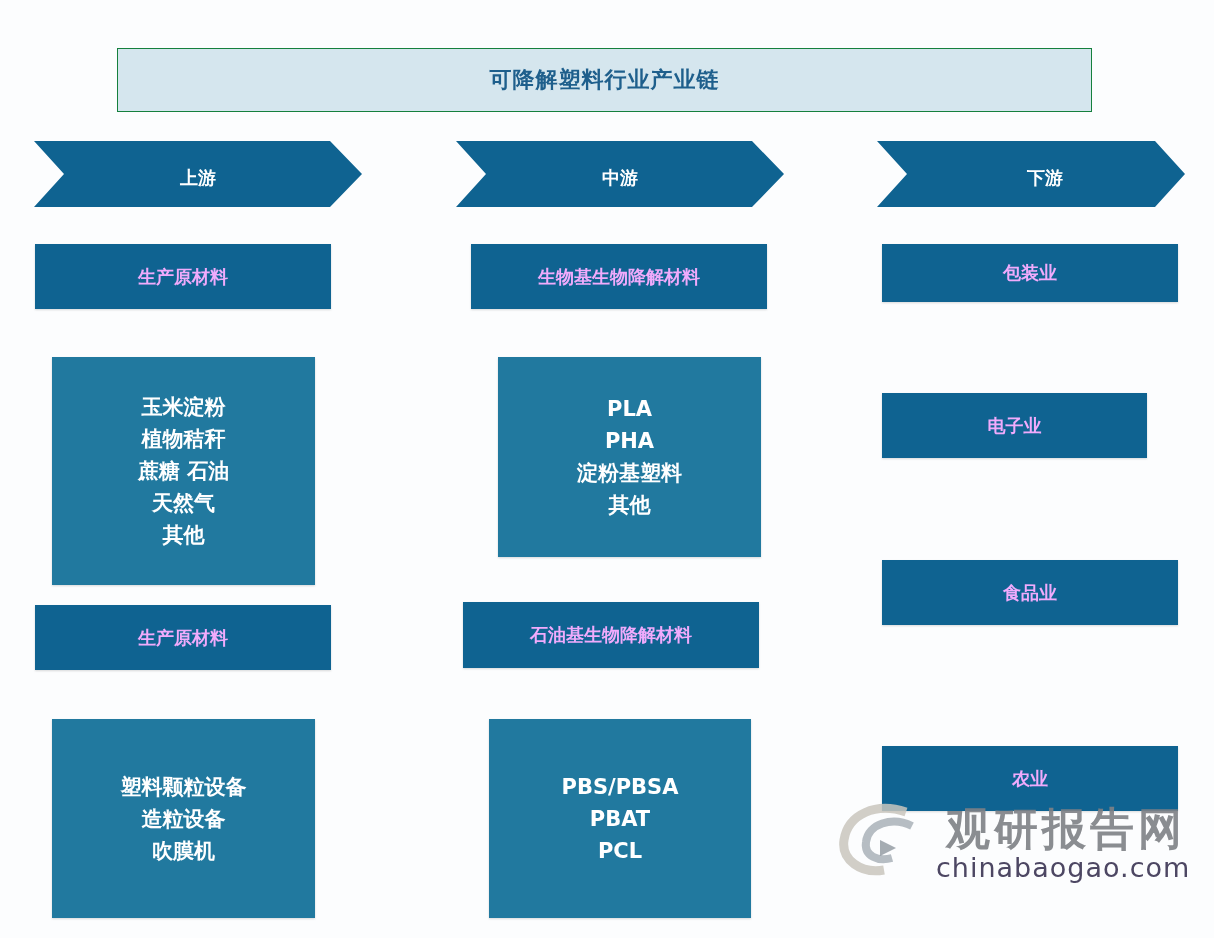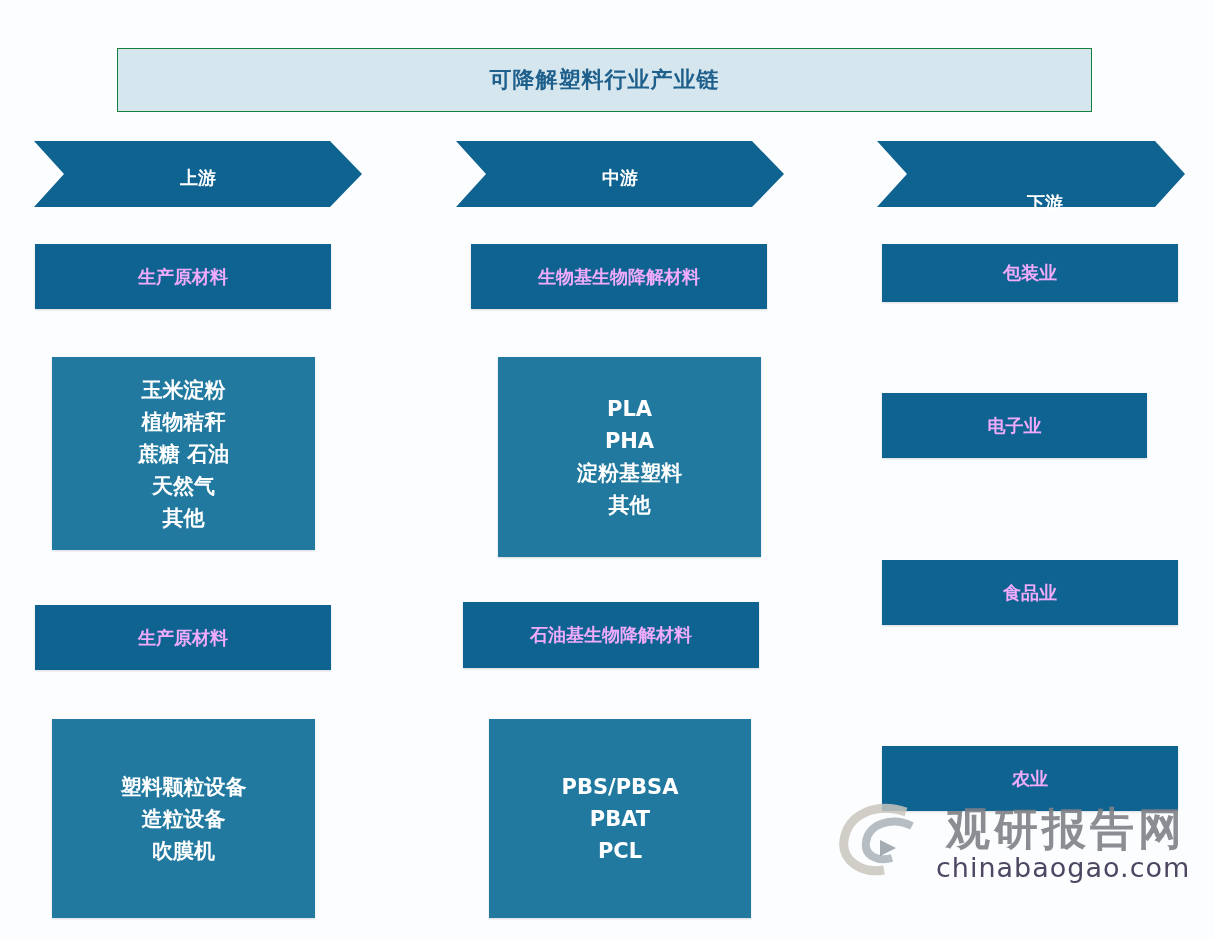--- a/index.html
+++ b/index.html
@@ -52,29 +52,29 @@
       <polygon points="0,0 296,0 328,33 296,66 0,66 30,33" fill="#0f6391"></polygon>
     </svg>
   <span>上游</span>
 </div>
 <div class="abs chevron" style="left:456px; top:141px;">
   <svg width="328" height="66">
       <polygon points="0,0 296,0 328,33 296,66 0,66 30,33" fill="#0f6391"></polygon>
     </svg>
   <span>中游</span>
 </div>
-<div class="abs chevron" style="left:877px; top:141px; width:308px;align-items:flex-end;">
+<div class="abs chevron" style="left:877px; top:141px; width:308px;">
   <svg width="308" height="66">
       <polygon points="0,0 278,0 308,33 278,66 0,66 30,33" fill="#0f6391"></polygon>
     </svg>
   <span style="left:14px;">下游</span>
 </div>
 
 <div class="abs head-box" style="left:35px; top:244px; width:296px; height:65px;">生产原材料</div>
-<div class="abs content-box" style="left:52px; top:357px; width:263px; height:193px;">
+<div class="abs content-box" style="left:52px; top:357px; width:263px; height:228px;">
   <div>玉米淀粉</div>
   <div>植物秸秆</div>
   <div>蔗糖 石油</div>
   <div>天然气</div>
   <div>其他</div>
 </div>
 <div class="abs head-box" style="left:35px; top:605px; width:296px; height:65px;">生产原材料</div>
 <div class="abs content-box" style="left:52px; top:719px; width:263px; height:199px;">
   <div>塑料颗粒设备</div>
   <div>造粒设备</div>

